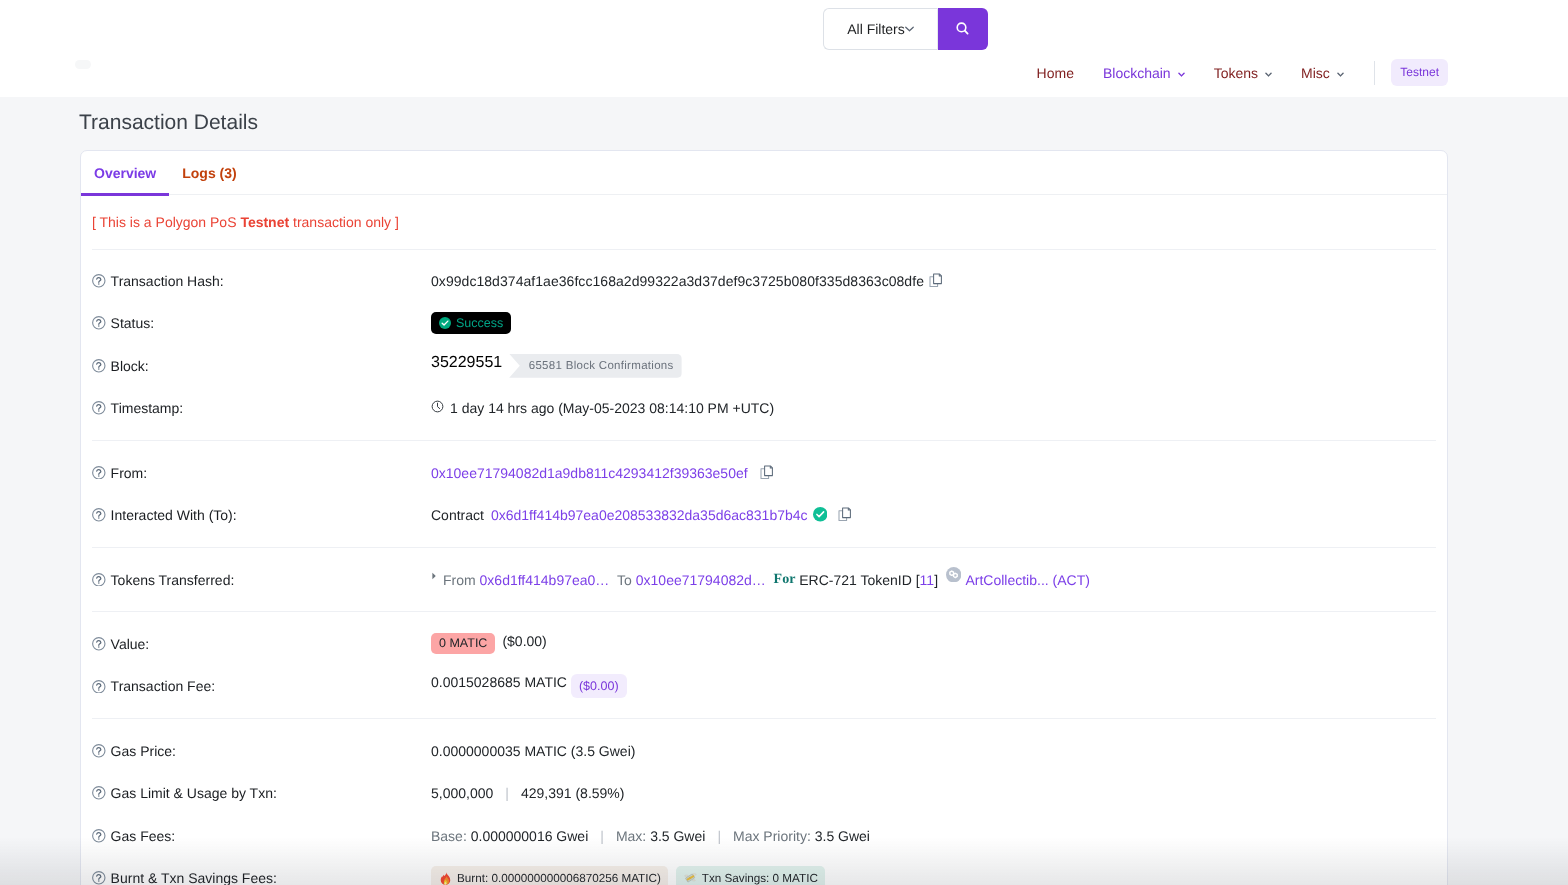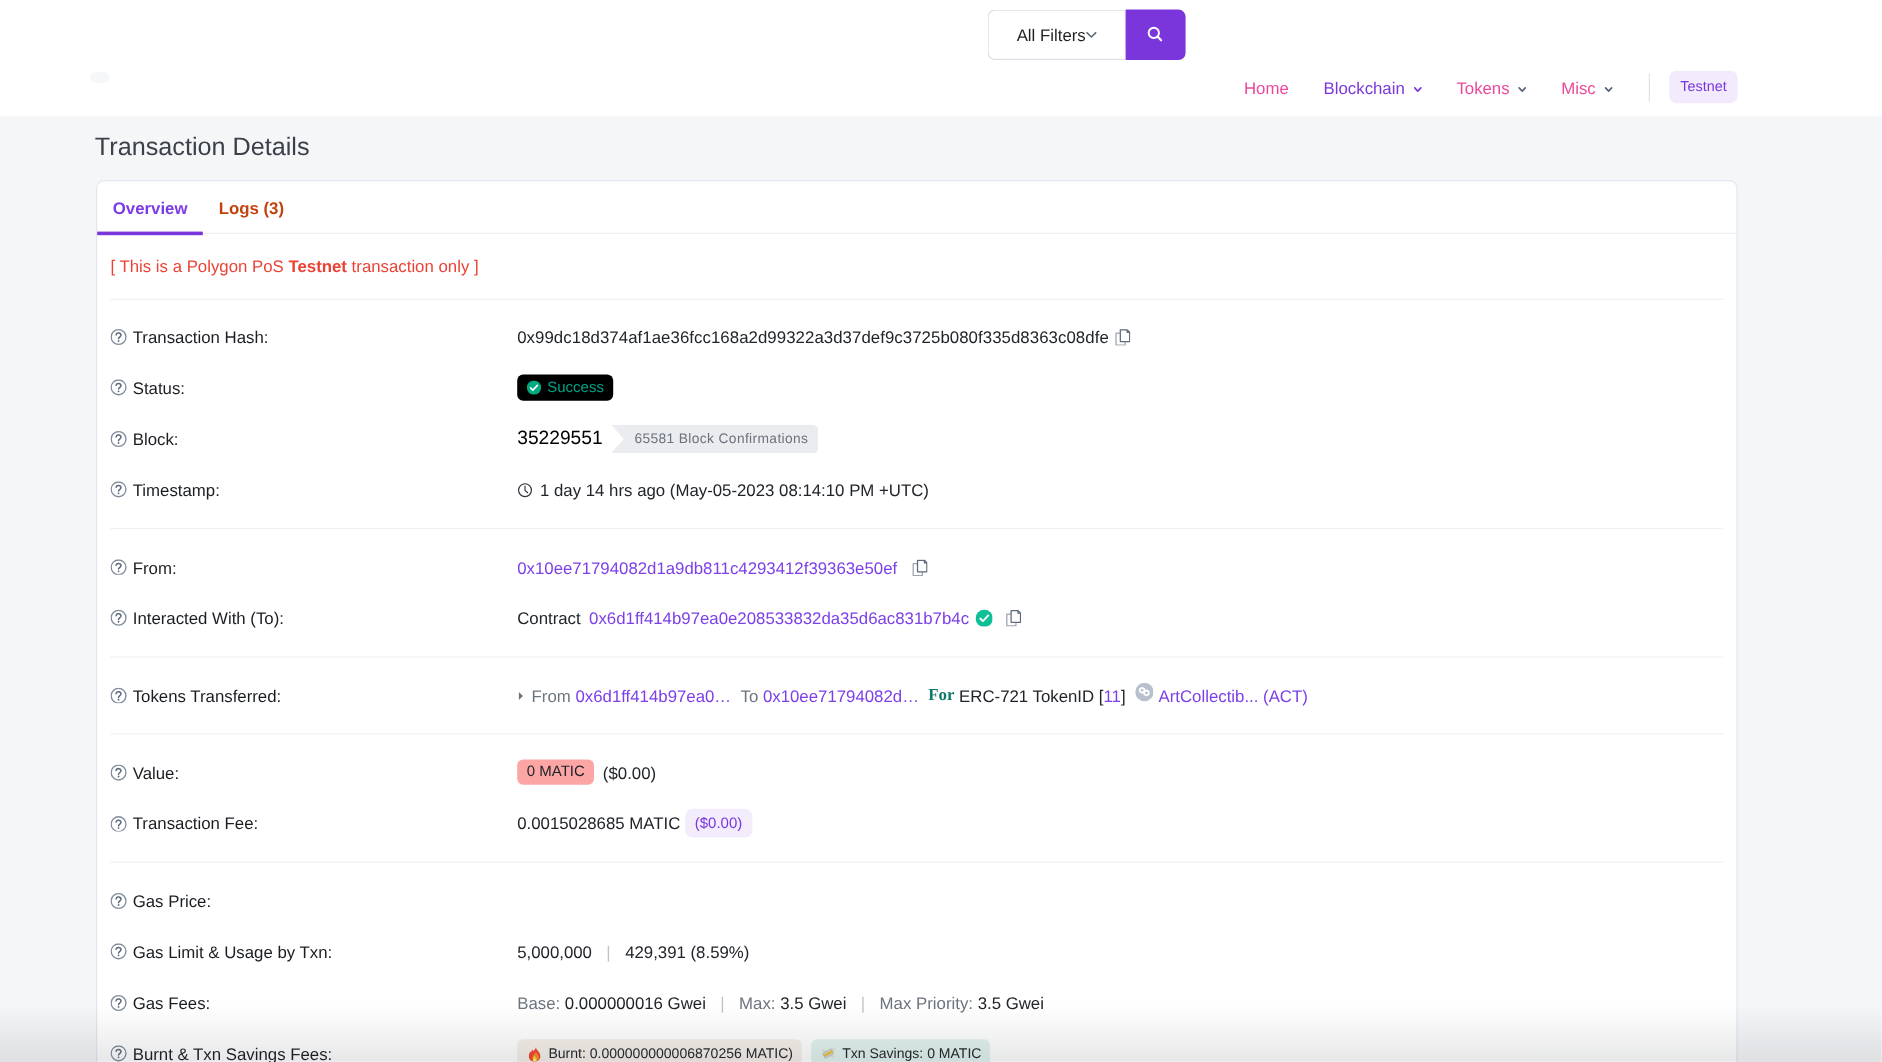--- a/index.html
+++ b/index.html
@@ -37,21 +37,21 @@
     background:#fff; outline:none; padding:0 12px; font-size:14px; color:#212529;
     font-family:"Liberation Sans", sans-serif;
   }
   .search-input::placeholder { color:#9aa0a6; }
   .search-btn {
     width:50px; height:42px; background:#7a36da; border:none; border-radius:0 6px 6px 0;
     display:flex; align-items:center; justify-content:center; cursor:pointer;
   }
 
   .topnav { position:absolute; right:120px; top:59px; display:flex; align-items:center; gap:0px; }
-  .navitem { display:flex; align-items:center; gap:7px; font-size:14px; color:#ec4899; padding:0 14.5px; cursor:pointer; }
+  .navitem { display:flex; align-items:center; gap:7px; font-size:14px; color:#7f1d1d; padding:0 14.5px; cursor:pointer; }
   .navitem.active { color:#7a36da; }
   .navsep { width:1px; height:24px; background:#dfe3e9; margin:0 16px 0 16px; }
   .testnet-pill { background:#f1ebfd; color:#7a36da; font-size:12px; border-radius:6px; padding:0 9px; height:27px; line-height:27px; cursor:pointer; }
 
   
   .page-title { position:absolute; left:79px; top:111px; font-size:21px; color:#3b4149; font-weight:400; line-height:24px; }
 
   .card {
     position:absolute; left:80px; top:150px; width:1368px; background:#fff;
     border:1px solid #e3e6f0; border-radius:7px; min-height:800px;
@@ -63,21 +63,21 @@
 
   .notice { height:54px; display:flex; align-items:center; padding:0 0 0 11px; font-size:14px; color:#ea4335; }
   .notice b { font-weight:700; }
 
   .divider { height:1px; background:#eef0f4; margin:0 11px; }
   .rows .divider { margin:10.45px 0; }
 
   .rows { padding:9.5px 11px 0; }
   .row { display:flex; align-items:center; height:42.5px; }
   .rlabel { width:339px; flex:0 0 339px; display:flex; align-items:center; gap:5px; font-size:14px; color:#1a1d21; }
-  .rvalue { flex:1; display:flex; align-items:center; font-size:14px; color:#212529; }
+  .rvalue { flex:1; display:flex; font-size:14px; color:#212529; }
   .qmark { width:13.6px; height:13.6px; flex:none; }
 
   .mono-hash { font-size:14px; color:#212529; letter-spacing:0.05px; }
   .copy-ico { width:13px; height:14px; margin-left:12px; cursor:pointer; flex:none; }
 
   .badge-success { display:inline-flex; align-items:center; gap:5px; background:#000000; color:#00a385; border-radius:5px; height:22px; padding:0 8px; font-size:12.5px; }
   .tick-ico { width:12px; height:12px; display:block; }
 
   .blocknum { color:#000000; font-size:16px; }
   .confirm-wrap { position:relative; margin-left:7px; height:24px; display:inline-flex; align-items:center; }
@@ -358,20 +358,23 @@
     <div class="divider"></div>
 
     <div class="row">
       <div class="rlabel">
         <svg class="qmark" viewBox="0 0 14 14" fill="none">
             <circle cx="7" cy="7" r="6.35" stroke="#7f8c9b" stroke-width="1.15"></circle>
             <path d="M4.85 5.2a2.15 2 0 0 1 4.25 .4c0 1.25-2.1 1.5-2.1 2.9" stroke="#5d6b7b" stroke-width="1.3" stroke-linecap="round"></path>
             <circle cx="7" cy="10.4" r=".78" fill="#5d6b7b"></circle>
           </svg>
         <span>Gas Price:</span>
+      </div>
+      <div class="rvalue">
+        <span>0.0000000035 MATIC (3.5 Gwei)</span>
       </div>
     </div>
 
     <div class="row">
       <div class="rlabel">
         <svg class="qmark" viewBox="0 0 14 14" fill="none">
             <circle cx="7" cy="7" r="6.35" stroke="#7f8c9b" stroke-width="1.15"></circle>
             <path d="M4.85 5.2a2.15 2 0 0 1 4.25 .4c0 1.25-2.1 1.5-2.1 2.9" stroke="#5d6b7b" stroke-width="1.3" stroke-linecap="round"></path>
             <circle cx="7" cy="10.4" r=".78" fill="#5d6b7b"></circle>
           </svg>

